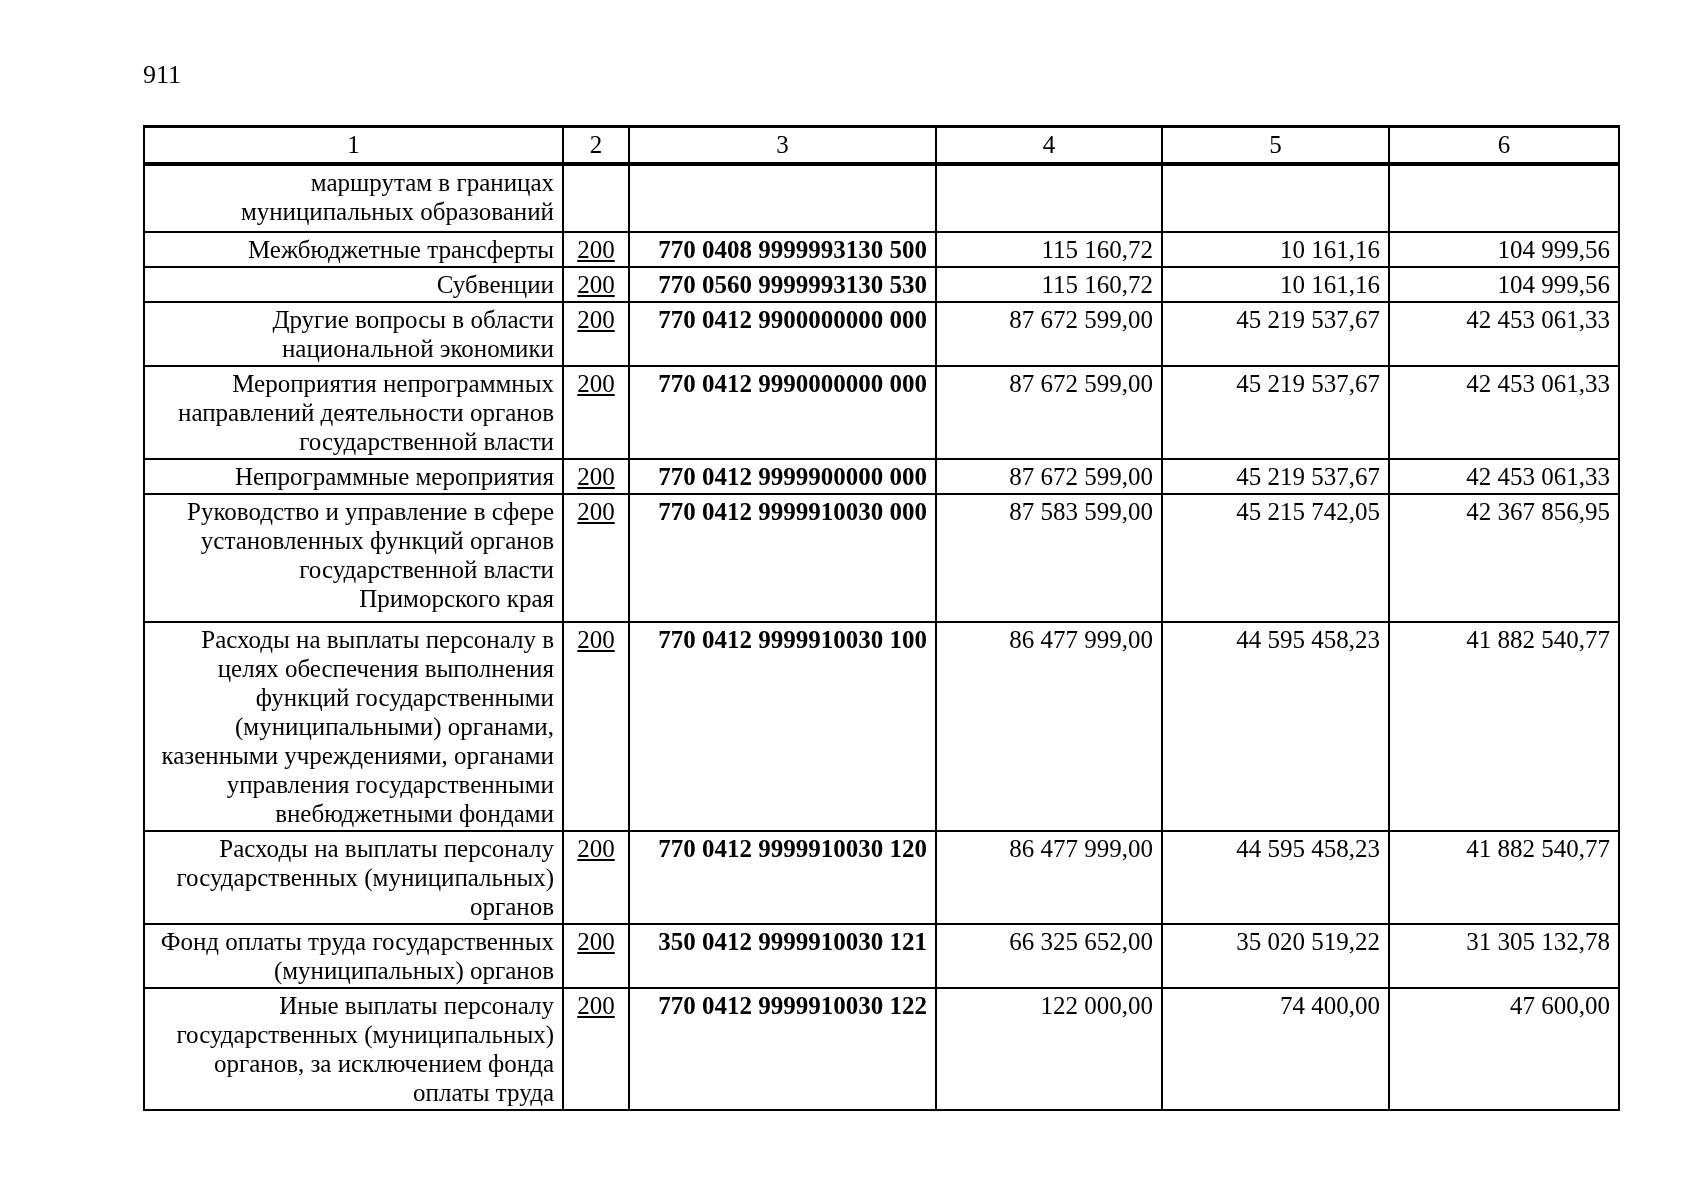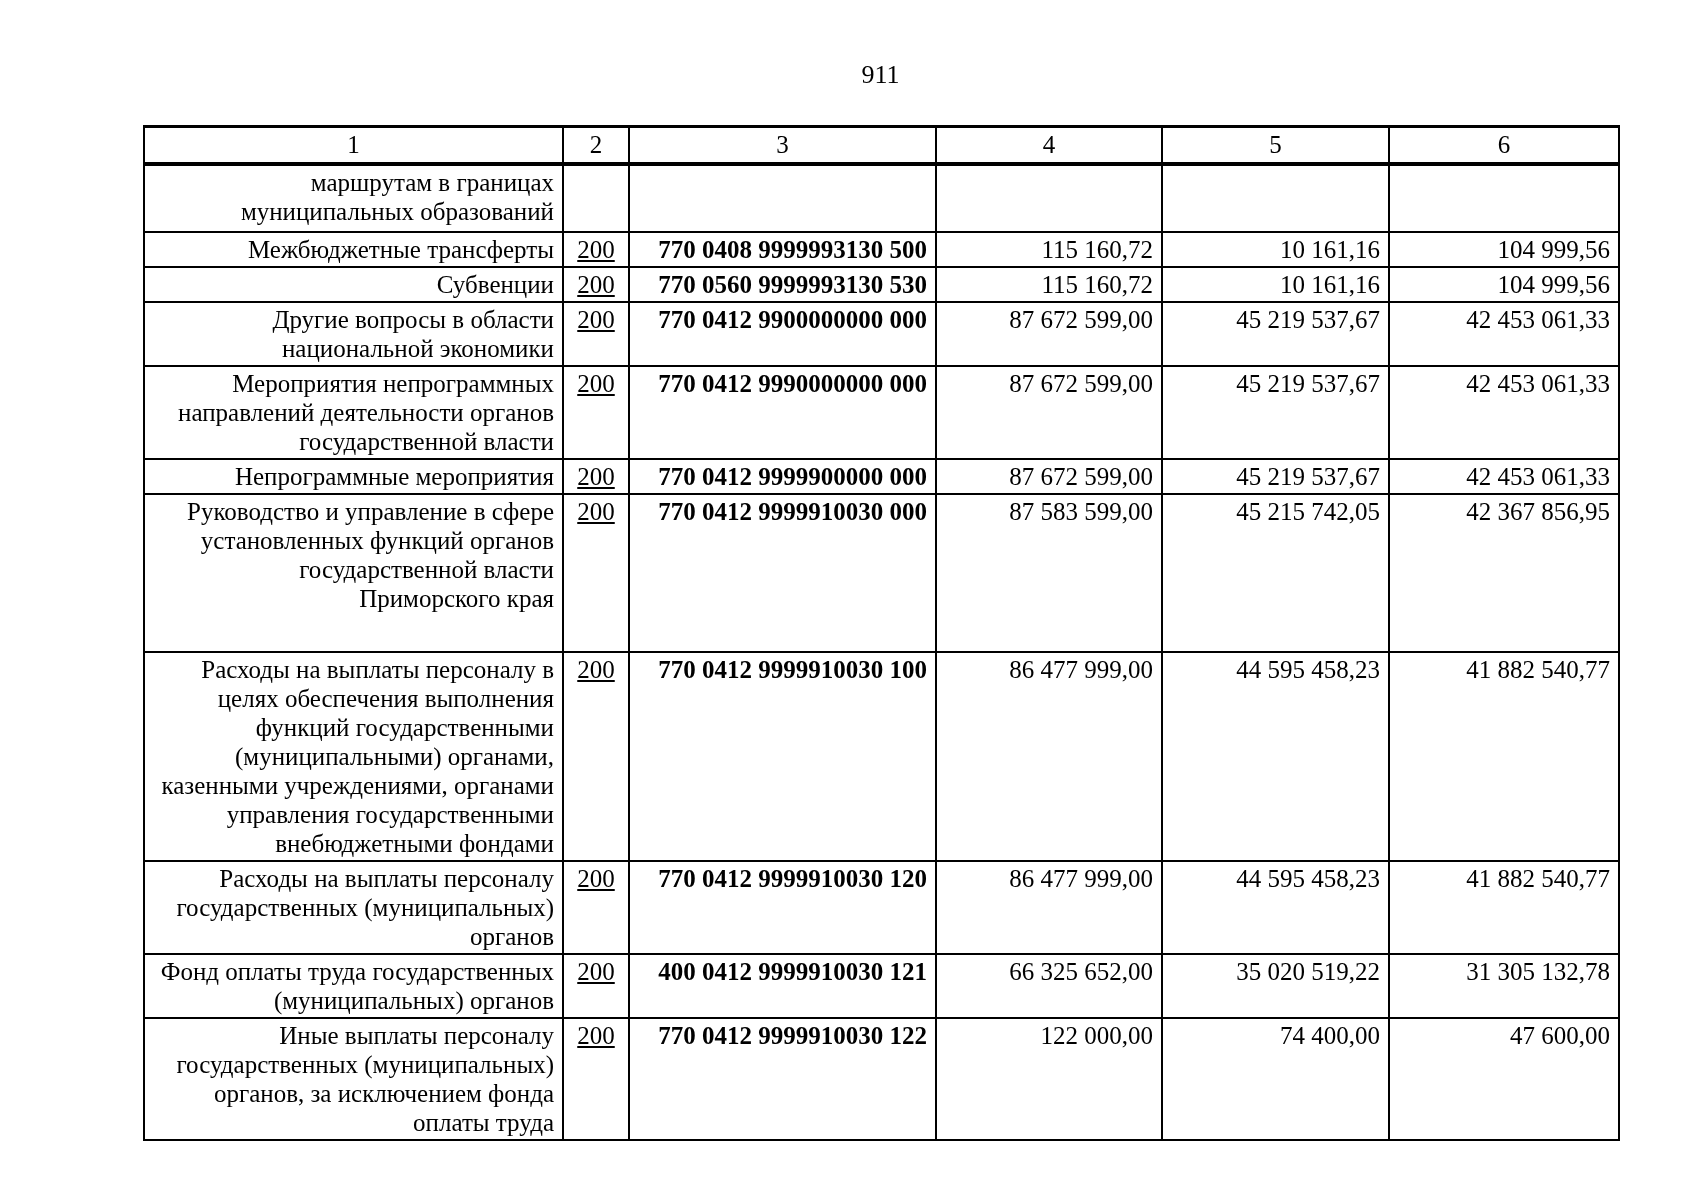--- a/index.html
+++ b/index.html
@@ -14,21 +14,21 @@
     position: relative;
     width: 1697px;
     height: 1200px;
     overflow: hidden;
   }
   .page-number {
     position: absolute;
     left: 143px;
     top: 60px;
     width: 1475px;
-    text-align: center;
+    text-align: left;
     font-size: 26px;
     line-height: 30px;
   }
   table.budget-table {
     position: absolute;
     left: 143px;
     top: 125px;
     width: 1475px;
     border-collapse: collapse;
     table-layout: fixed;
@@ -139,21 +139,21 @@
       <td class="c-num">42 453 061,33</td>
     </tr>
     <tr style="height:33px">
       <td class="c-name">Непрограммные мероприятия</td>
       <td class="c-group">200</td>
       <td class="c-code">770 0412 9999900000 000</td>
       <td class="c-num">87 672 599,00</td>
       <td class="c-num">45 219 537,67</td>
       <td class="c-num">42 453 061,33</td>
     </tr>
-    <tr style="height:158px">
+    <tr style="height:128px">
       <td class="c-name">Руководство и управление в сфере
 установленных функций органов
 государственной власти
 Приморского края</td>
       <td class="c-group">200</td>
       <td class="c-code">770 0412 9999910030 000</td>
       <td class="c-num">87 583 599,00</td>
       <td class="c-num">45 215 742,05</td>
       <td class="c-num">42 367 856,95</td>
     </tr>
@@ -178,21 +178,21 @@
       <td class="c-group">200</td>
       <td class="c-code">770 0412 9999910030 120</td>
       <td class="c-num">86 477 999,00</td>
       <td class="c-num">44 595 458,23</td>
       <td class="c-num">41 882 540,77</td>
     </tr>
     <tr style="height:46px">
       <td class="c-name">Фонд оплаты труда государственных
 (муниципальных) органов</td>
       <td class="c-group">200</td>
-      <td class="c-code">400 0412 9999910030 121</td>
+      <td class="c-code">350 0412 9999910030 121</td>
       <td class="c-num">66 325 652,00</td>
       <td class="c-num">35 020 519,22</td>
       <td class="c-num">31 305 132,78</td>
     </tr>
     <tr style="height:115px">
       <td class="c-name">Иные выплаты персоналу
 государственных (муниципальных)
 органов, за исключением фонда
 оплаты труда</td>
       <td class="c-group">200</td>

